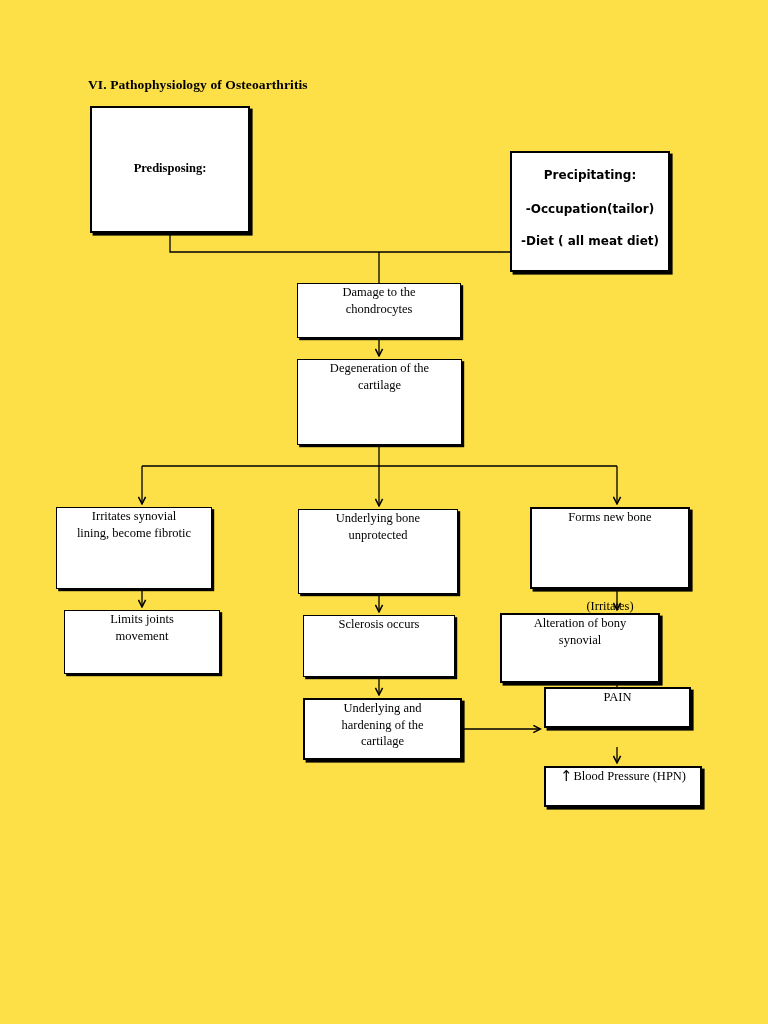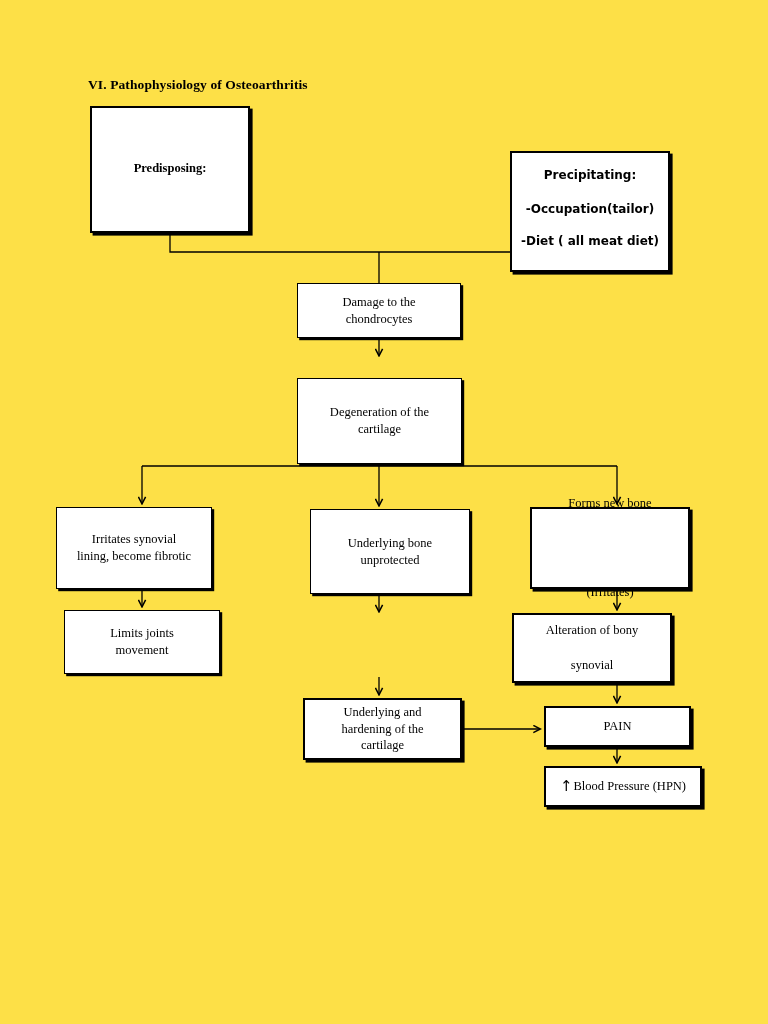--- a/index.html
+++ b/index.html
@@ -37,21 +37,21 @@
   }
   .node {
     position: absolute;
     box-sizing: border-box;
     background: #ffffff;
     border: 1.6px solid #000000;
     box-shadow: 2.2px 2.2px 0 0 #000000;
     display: flex;
     flex-direction: column;
     align-items: center;
-    justify-content: center;
+    justify-content: flex-start;
     text-align: center;
     line-height: 1.33;
     font-size: 12.5px;
     z-index: 2;
   }
   .node .line {
     display: block;
     white-space: nowrap;
   }
   
@@ -148,59 +148,62 @@
     <span class="line hdr">Precipitating:</span>
     <span class="line grp">-Occupation(tailor)</span>
     <span class="line grp">-Diet ( all meat diet)</span>
   </div>
 
   <div class="node" style="left:297px; top:283px; width:164px; height:55px;">
     <span class="line">Damage to the</span>
     <span class="line">chondrocytes</span>
   </div>
 
-  <div class="node" style="left:297px; top:378px; width:165px; height:86px;">
+  <div class="node" style="left:297px; top:359px; width:165px; height:86px;">
     <span class="line">Degeneration of the</span>
     <span class="line">cartilage</span>
   </div>
 
   <div class="node" style="left:56px; top:507px; width:156px; height:82px;">
     <span class="line">Irritates synovial</span>
     <span class="line">lining, become fibrotic</span>
   </div>
 
   <div class="node" style="left:64px; top:610px; width:156px; height:64px;">
     <span class="line">Limits joints</span>
     <span class="line">movement</span>
   </div>
 
-  <div class="node" style="left:310px; top:509px; width:160px; height:85px;">
+  <div class="node" style="left:298px; top:509px; width:160px; height:85px;">
     <span class="line">Underlying bone</span>
     <span class="line">unprotected</span>
   </div>
 
+  <div class="node" style="left:303px; top:615px; width:152px; height:62px;">
+    <span class="line">Sclerosis occurs</span>
+  </div>
 
   <div class="node thick" style="left:303px; top:698px; width:159px; height:62px;">
     <span class="line">Underlying and</span>
     <span class="line">hardening of the</span>
     <span class="line">cartilage</span>
   </div>
 
   <div class="node thick" style="left:530px; top:507px; width:160px; height:82px;gap:36px;">
     <span class="line">Forms new bone</span>
     <span class="spacer"></span>
     <span class="line">(Irritates)</span>
   </div>
 
-  <div class="node thick" style="left:512px; top:613px; width:160px; height:70px;gap:18px;">
+  <div class="node thick" style="left:500px; top:613px; width:160px; height:70px;">
     <span class="line">Alteration of bony</span>
     <span class="line">synovial</span>
   </div>
 
-  <div class="node thick" style="left:544px; top:706px; width:147px; height:41px;">
+  <div class="node thick" style="left:544px; top:687px; width:147px; height:41px;">
     <span class="line">PAIN</span>
   </div>
 
   <div class="node thick" style="left:544px; top:766px; width:158px; height:41px;">
     <span class="bp-row">
       <span class="bp-arrow">↑</span>
       <span class="line">Blood Pressure (HPN)</span>
     </span>
   </div>
 

